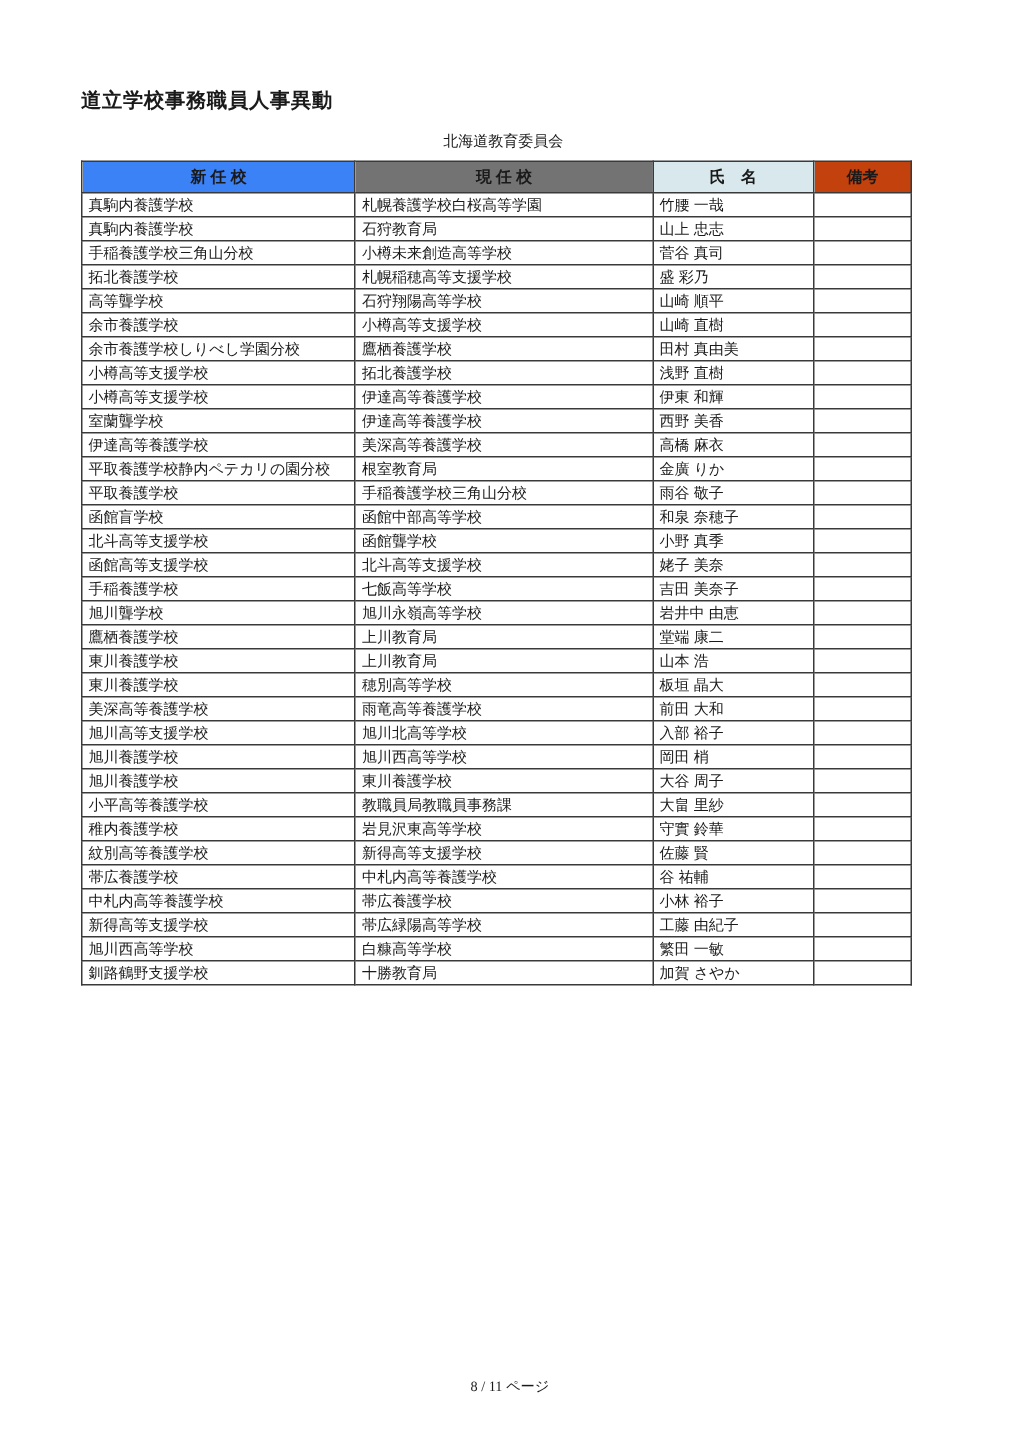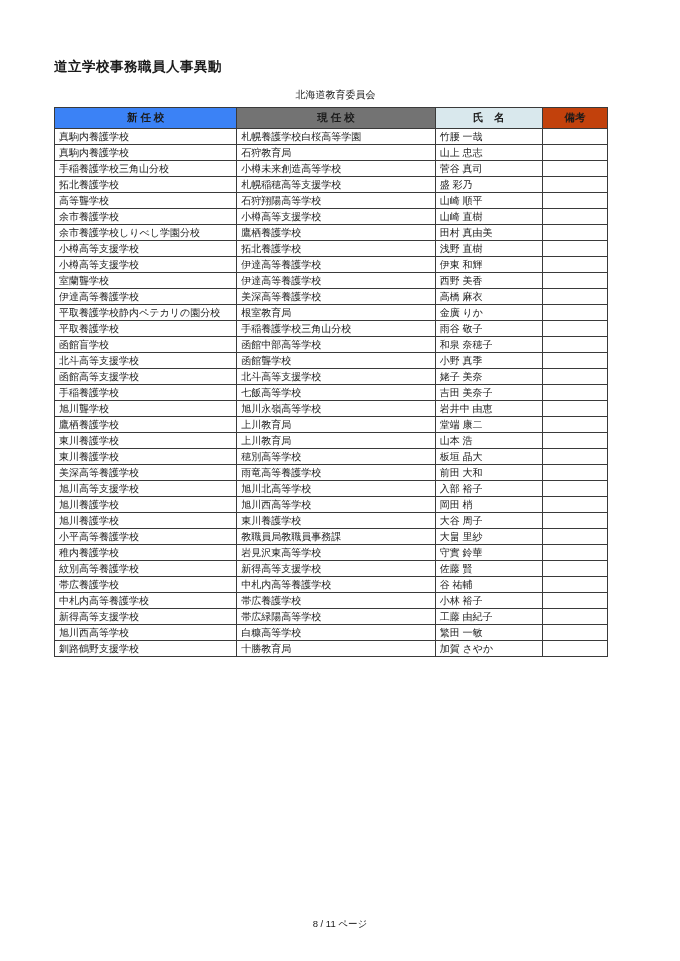--- a/index.html
+++ b/index.html
@@ -60,20 +60,21 @@
   col.c-name    { width: 107px; }
   col.c-note    { width: 65px;  }
   .footer {
     position: absolute;
     left: 0;
     right: 0;
     top: 918px;
     text-align: center;
     font-size: 9.5px;
     color: #1a1a1a;
+    font-family: Liberation Serif, serif;
   }
 </style>
 </head>
 <body>
 
 <div class="page">
 
   <h1 class="doc-title">道立学校事務職員人事異動</h1>
 
   <div class="meta">

